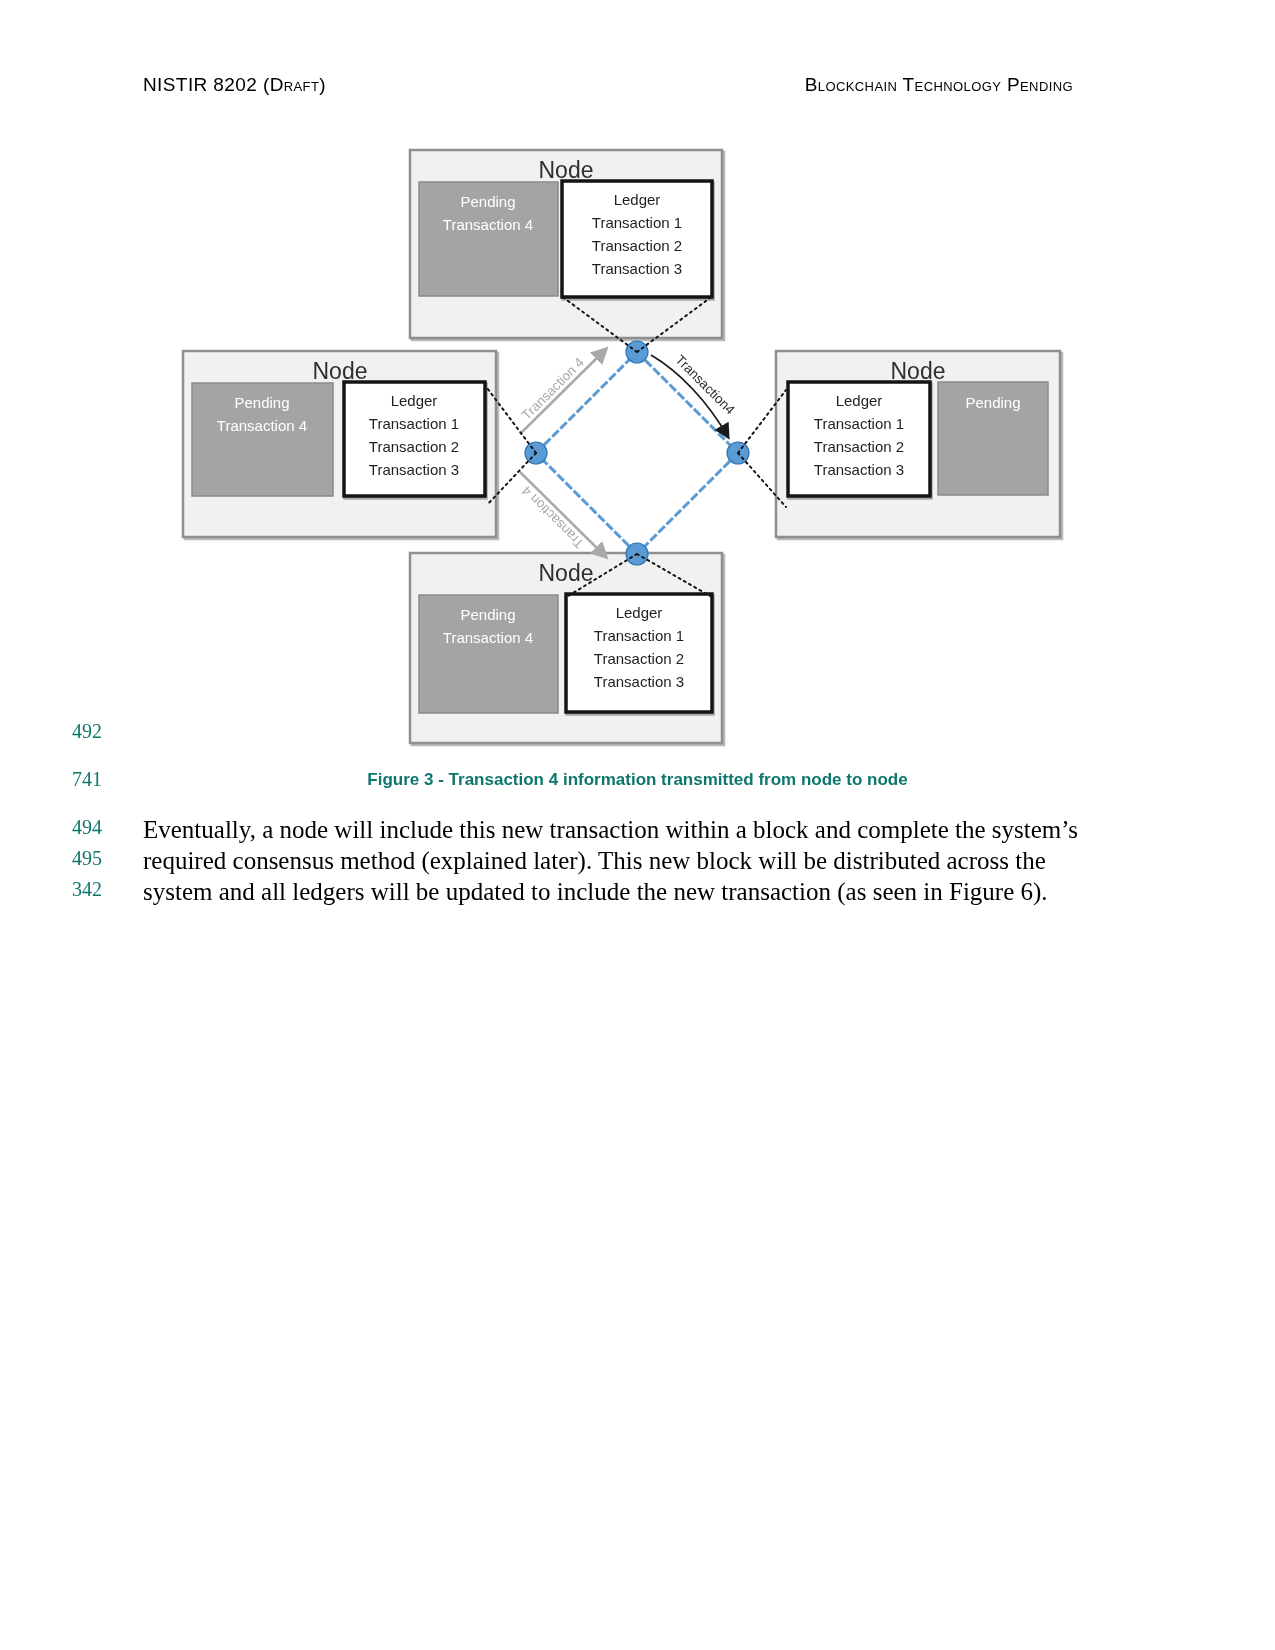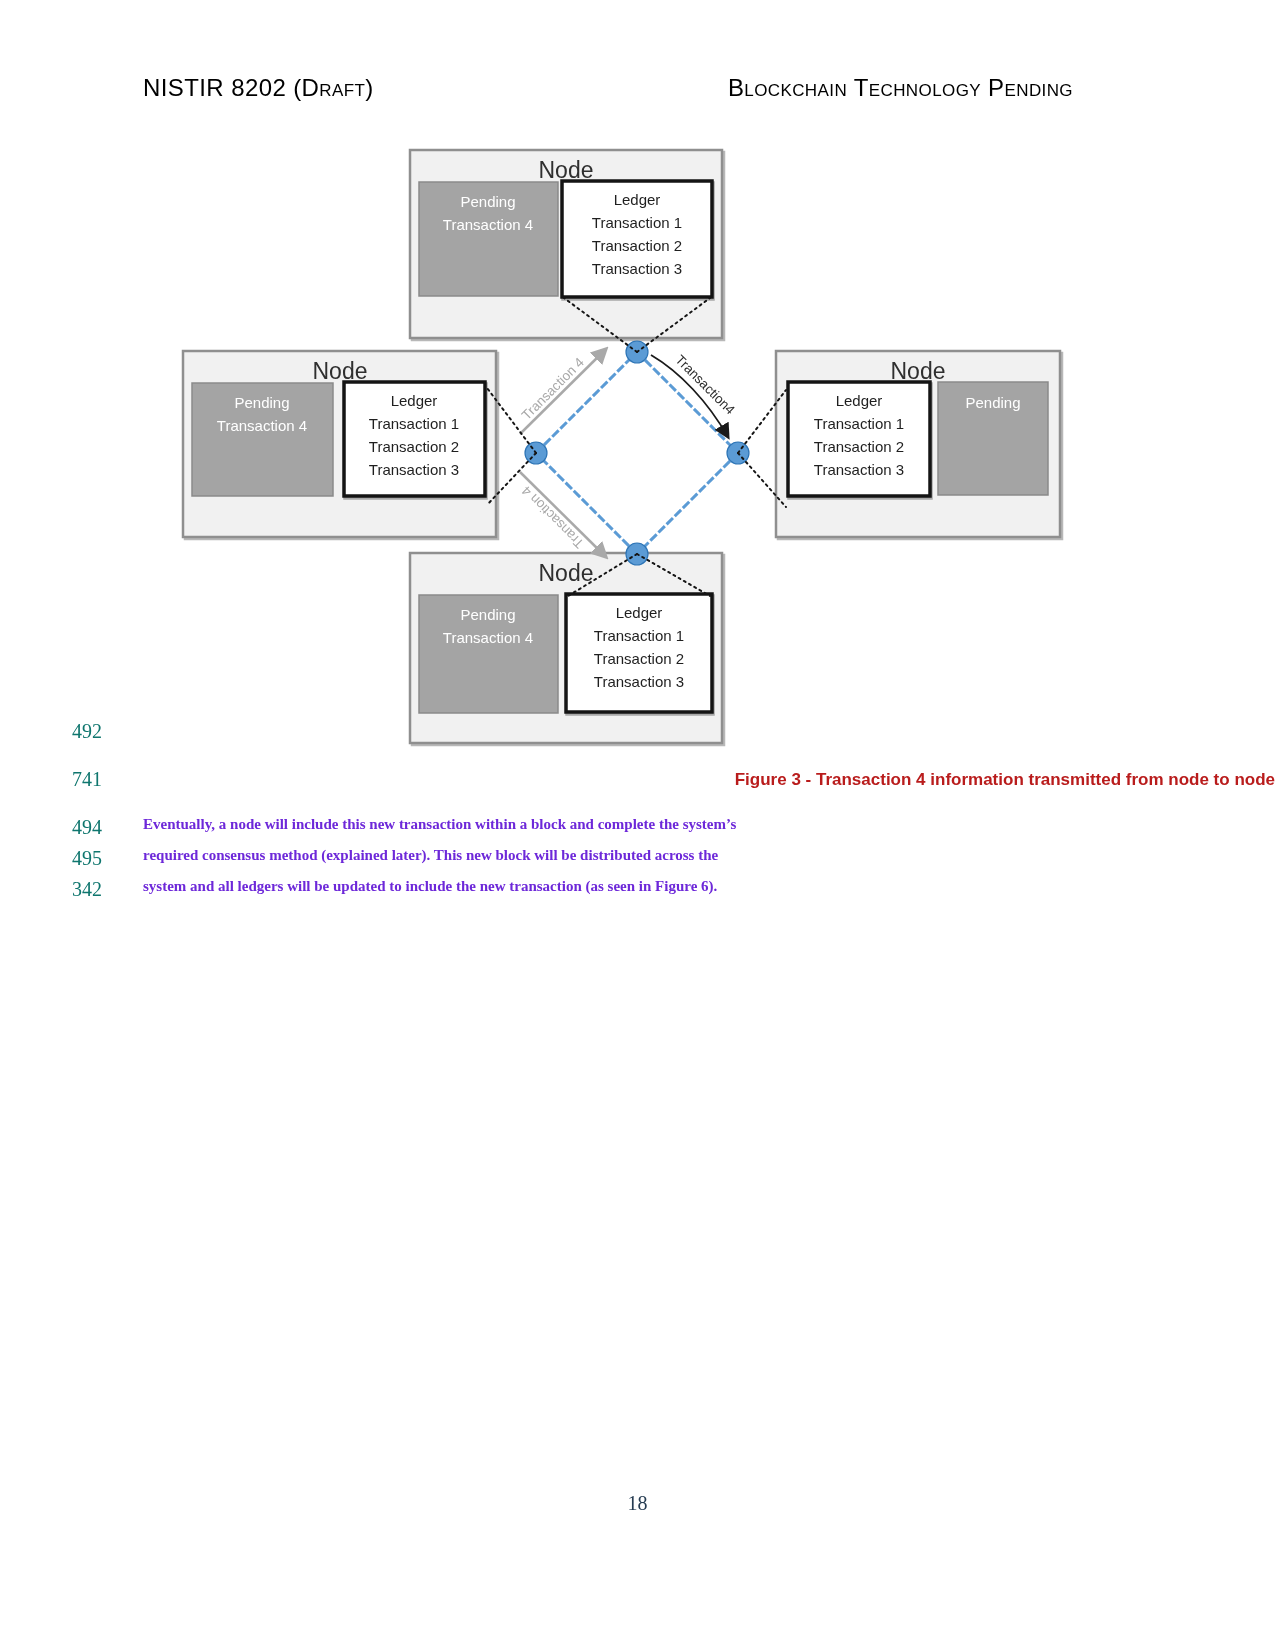--- a/index.html
+++ b/index.html
@@ -7,21 +7,21 @@
     position:relative;
     width:1275px;height:1650px;
     background:#ffffff;
     font-family:"Liberation Serif", serif;
     overflow:hidden;
   }
   
   .hdr{
     position:absolute;top:74px;
     font-family:"Liberation Sans", sans-serif;
-    font-size:24px;color:#000;
+    font-size:19px;color:#000;
     font-variant:small-caps;
     letter-spacing:0.4px;
   }
   #hdr-left{left:143px;font-variant:normal;}
   #hdr-left .sc{font-variant:small-caps;}
   #hdr-right{right:202px;}
 
   
   #fig-svg{position:absolute;left:0;top:0;}
 
@@ -42,29 +42,28 @@
   
   .row{position:absolute;left:0;width:1275px;}
   .lineno{
     position:absolute;left:72px;
     font-family:"Liberation Serif", serif;
     font-size:20px;color:#0f766e;
   }
   .bodytext{
     position:absolute;left:143px;
     font-family:"Liberation Serif", serif;
-    font-size:15px;color:#6d28d9;
+    font-size:25px;color:#000000;
     white-space:nowrap;
-    font-weight:bold;
   }
   #caption-row .cap{
     position:absolute;left:0;right:0;
-    text-align:right;
+    text-align:center;
     font-family:"Liberation Sans", sans-serif;
-    font-weight:bold;font-size:17px;color:#b91c1c;
+    font-weight:bold;font-size:17px;color:#0f766e;
     padding-top:2px;
   }
   #page-num{
     position:absolute;top:1492px;left:0;right:0;
     text-align:center;
     font-family:"Liberation Serif", serif;
     font-size:20px;color:#263c52;
   }
 </style>
 </head>
@@ -188,15 +187,14 @@
   </div>
   <div class="row" style="top:847px">
     <span class="lineno">495</span>
     <span class="bodytext">required consensus method (explained later). This new block will be distributed across the</span>
   </div>
   <div class="row" style="top:878px">
     <span class="lineno">342</span>
     <span class="bodytext">system and all ledgers will be updated to include the new transaction (as seen in Figure 6).</span>
   </div>
 
-  <div id="page-num">18</div>
 
 </div>
 
 </body></html>

